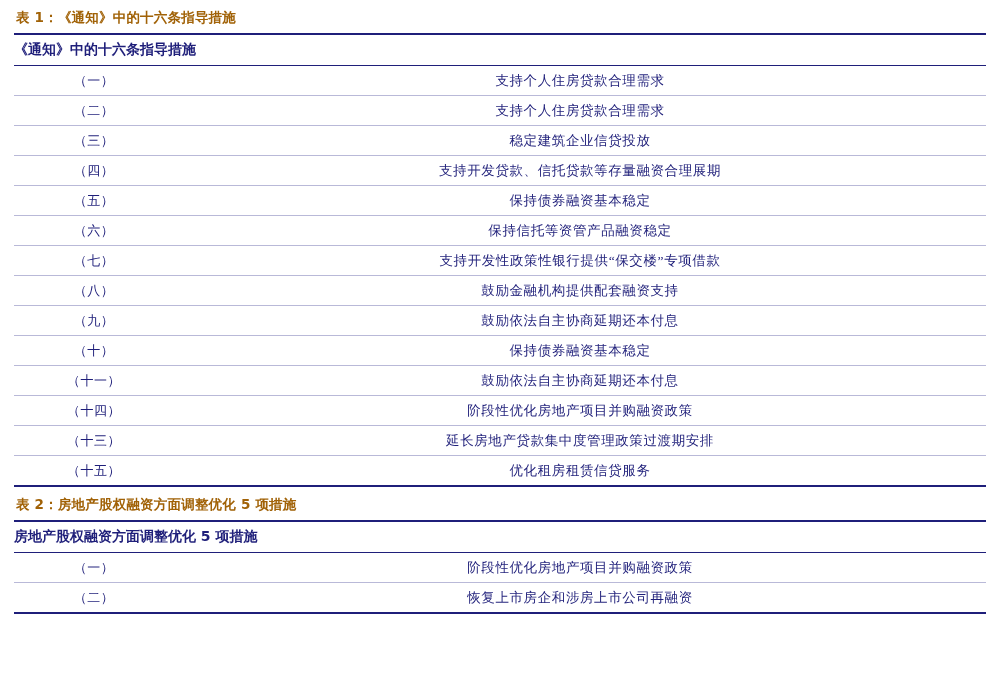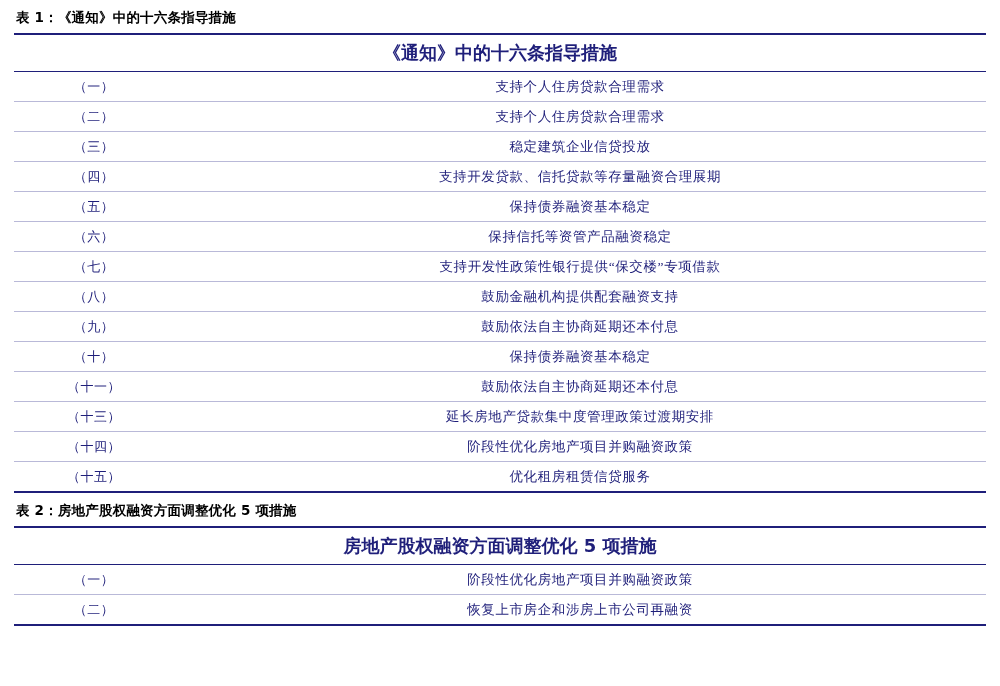--- a/index.html
+++ b/index.html
@@ -18,35 +18,35 @@
     position: relative;
     width: 1000px;
     height: 686px;
     box-sizing: border-box;
     padding: 0 14px;
   }
   .table-caption {
     font-family: "DejaVu Sans", "Liberation Sans", sans-serif;
     font-size: 13.5px;
     font-weight: bold;
-    color: #000000;
+    color: #a16207;
     letter-spacing: 0.2px;
     padding: 9px 0 6px 2px;
   }
   table.doc-table {
     width: 100%;
     border-collapse: collapse;
     table-layout: fixed;
   }
   .hdr-row th {
     font-family: "DejaVu Sans", "Liberation Sans", sans-serif;
-    font-size: 18px;
+    font-size: 14px;
     font-weight: bold;
     color: #1f1f7a;
-    text-align: center;
+    text-align: left;
     padding: 6px 0 6px 0;
     border-top: 2.5px solid #1f1f7a;
     border-bottom: 1px solid #1f1f7a;
   }
   tbody tr td {
     border-bottom: 1px solid #b9b9d8;
     padding: 4px 0 4px 0;
     font-size: 13.5px;
     color: #1f1f7a;
     text-align: center;
@@ -128,26 +128,26 @@
       </tr>
       <tr>
         <td class="idx">（十）</td>
         <td class="txt">保持债券融资基本稳定</td>
       </tr>
       <tr>
         <td class="idx">（十一）</td>
         <td class="txt">鼓励依法自主协商延期还本付息</td>
       </tr>
       <tr>
+        <td class="idx">（十四）</td>
+        <td class="txt">阶段性优化房地产项目并购融资政策</td>
+      </tr>
+      <tr>
         <td class="idx">（十三）</td>
         <td class="txt">延长房地产贷款集中度管理政策过渡期安排</td>
-      </tr>
-      <tr>
-        <td class="idx">（十四）</td>
-        <td class="txt">阶段性优化房地产项目并购融资政策</td>
       </tr>
       <tr>
         <td class="idx">（十五）</td>
         <td class="txt">优化租房租赁信贷服务</td>
       </tr>
     </tbody>
   </table>
 
   <div class="table-caption">表 2：房地产股权融资方面调整优化 5 项措施</div>
   <table class="doc-table">

